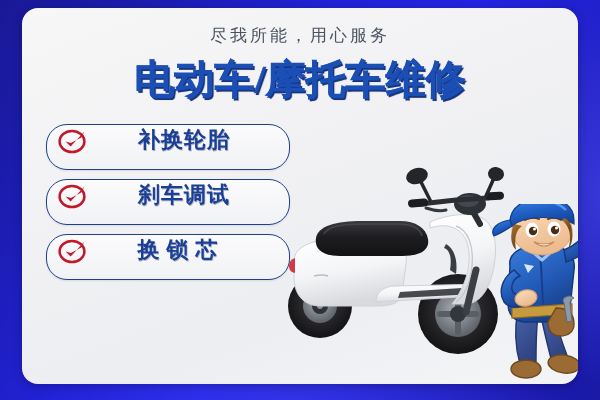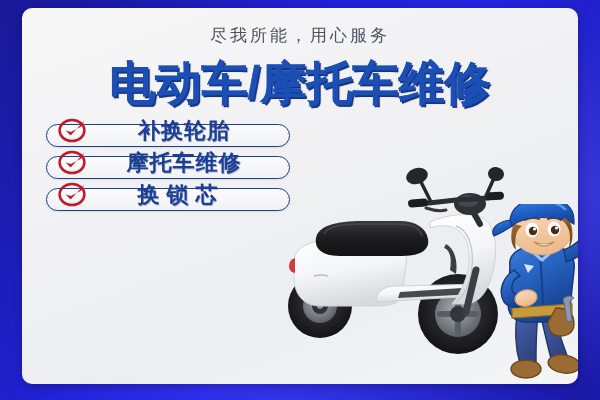--- a/index.html
+++ b/index.html
@@ -38,47 +38,48 @@
     z-index: 0;
   }
 
   
   .card {
     position: absolute;
     left: 22px;
     top: 8px;
     width: 556px;
     height: 376px;
-    border-radius: 10px;
+    border-radius: 16px;
     background:
       linear-gradient(160deg, #f7f7f8 0%, #f1f1f3 42%, #eceef1 70%, #f4f5f7 100%);
     box-shadow: 0 2px 10px rgba(0,0,30,.28);
     z-index: 1;
     overflow: hidden;
+    font-family: Liberation Serif, serif;
   }
 
   
   .tagline {
     position: absolute;
     left: 0; right: 0;
     top: 16px;
     text-align: center;
     font-size: 17px;
     font-weight: 500;
     letter-spacing: 3px;
     color: #4a5360;
     white-space: nowrap;
   }
 
   .headline {
     position: absolute;
     left: 0; right: 0;
     top: 50px;
     text-align: center;
-    font-size: 46px;
+    font-size: 40px;
     line-height: 1.12;
     font-weight: 900;
     letter-spacing: 0px;
     color: #1b4fb5;
     white-space: nowrap;
     text-shadow:
       1.5px 1.5px 0 #17357e,
       2px 2px 1px rgba(10,25,80,.45);
     -webkit-text-stroke: 0.6px #1b4fb5;
   }
@@ -90,26 +91,26 @@
     top: 116px;
     width: 244px;
     display: flex;
     flex-direction: column;
     gap: 9px;
     z-index: 3;
   }
 
   .pill {
     position: relative;
-    height: 23px;
+    height: 46px;
     border: 1.6px solid #1f3f86;
     border-radius: 21px;
     background: linear-gradient(180deg, #fbfbfc 0%, #f1f2f5 100%);
     display: flex;
-    align-items: flex-end;
+    align-items: flex-start;
     padding-left: 10px;
     box-shadow: 0 1px 2px rgba(20,30,70,.10);
   }
 
   .pill .check-icon {
     flex: 0 0 auto;
     width: 32px;
     height: 32px;
     position: relative;
     margin-right: 2px;
@@ -177,21 +178,21 @@
       </div>
 
 
       <div class="pill">
         <span class="check-icon">
           <svg viewBox="0 0 32 32">
             <ellipse cx="15" cy="16.5" rx="12.4" ry="10.6" fill="none" stroke="#c2192a" stroke-width="2.5"></ellipse>
             <path d="M8.6 16.4 L13.6 21.6 L27.4 6.6 L24.3 12.4 L13.9 18.0 Z" fill="#c2192a"></path>
           </svg>
         </span>
-        <span class="pill-label">摩托车维修</span>
+        <span class="pill-label">刹车调试</span>
       </div>
 
 
       <div class="pill wide">
         <span class="check-icon">
           <svg viewBox="0 0 32 32">
             <ellipse cx="15" cy="16.5" rx="12.4" ry="10.6" fill="none" stroke="#c2192a" stroke-width="2.5"></ellipse>
             <path d="M8.6 16.4 L13.6 21.6 L27.4 6.6 L24.3 12.4 L13.9 18.0 Z" fill="#c2192a"></path>
           </svg>
         </span>

